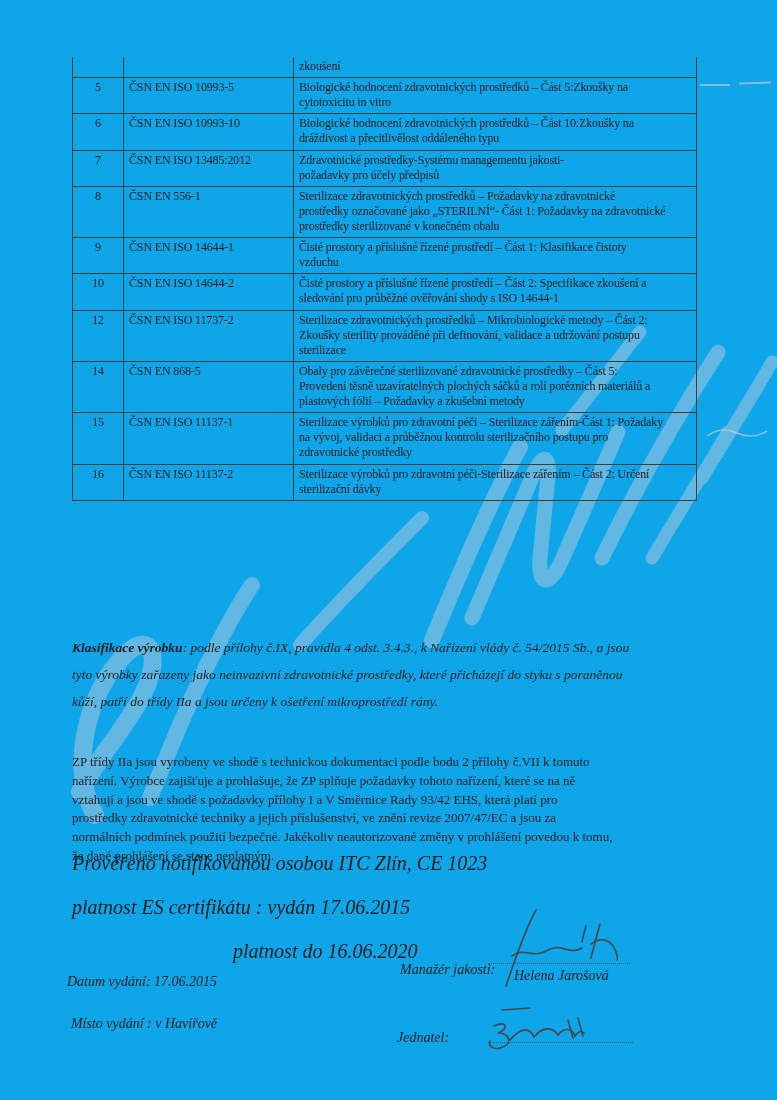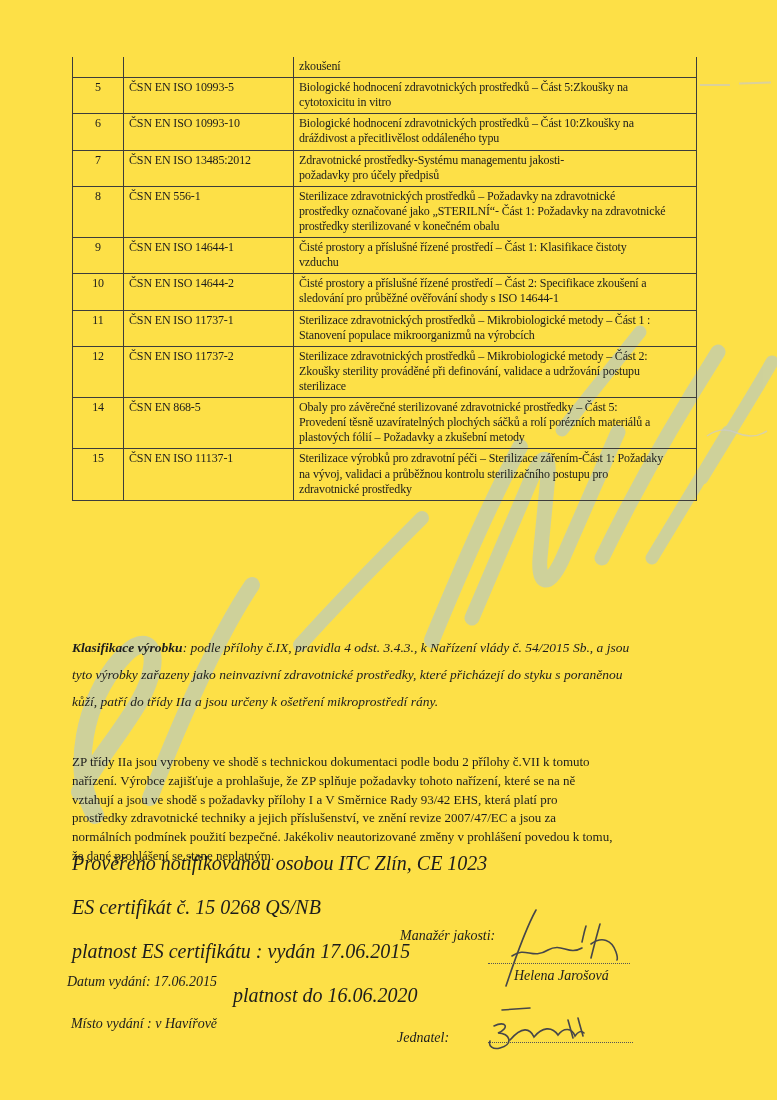--- a/index.html
+++ b/index.html
@@ -1,20 +1,20 @@
 <!DOCTYPE html>
 <html><head>
 <meta charset="utf-8">
 <style>
   html,body{margin:0;padding:0;background:#e8e8e8;}
   .page{
     position:relative;
     width:777px;height:1100px;
     margin:0 auto;
-    background:#fde047;
+    background:#0ea5e9;
     font-family:"Liberation Serif","DejaVu Serif",serif;
     color:#1c1c1c;
     overflow:hidden;
   }
   .layer{position:absolute;left:0;top:0;width:777px;height:1100px;}
   .content{z-index:2;}
   .wm{z-index:1;pointer-events:none;}
 
   
   table.stdtable{
@@ -129,73 +129,72 @@
         <td>Čisté prostory a příslušné řízené prostředí – Část 1: Klasifikace čistoty
 vzduchu</td>
       </tr>
       <tr>
         <td class="cnum">10</td>
         <td>ČSN EN ISO 14644-2</td>
         <td>Čisté prostory a příslušné řízené prostředí – Část 2: Specifikace zkoušení a
 sledování pro průběžné ověřování shody s ISO 14644-1</td>
       </tr>
       <tr>
-        <td class="cnum">11</td>
-        <td>ČSN EN ISO 11737-1</td>
-        <td>Sterilizace zdravotnických prostředků – Mikrobiologické metody – Část 1 :
-Stanovení populace mikroorganizmů na výrobcích</td>
-      </tr>
-      <tr>
         <td class="cnum">12</td>
         <td>ČSN EN ISO 11737-2</td>
         <td>Sterilizace zdravotnických prostředků – Mikrobiologické metody – Část 2:
 Zkoušky sterility prováděné při definování, validace a udržování postupu
 sterilizace</td>
       </tr>
       <tr>
         <td class="cnum">14</td>
         <td>ČSN EN 868-5</td>
         <td>Obaly pro závěrečné sterilizované zdravotnické prostředky – Část 5:
 Provedení těsně uzavíratelných plochých sáčků a rolí porézních materiálů a
 plastových fólií – Požadavky a zkušební metody</td>
       </tr>
       <tr>
         <td class="cnum">15</td>
         <td>ČSN EN ISO 11137-1</td>
         <td>Sterilizace výrobků pro zdravotní péči – Sterilizace zářením-Část 1: Požadaky
 na vývoj, validaci a průběžnou kontrolu sterilizačního postupu pro
 zdravotnické prostředky</td>
+      </tr>
+      <tr>
+        <td class="cnum">16</td>
+        <td>ČSN EN ISO 11137-2</td>
+        <td>Sterilizace výrobků pro zdravotní péči-Sterilizace zářením – Část 2: Určení
+sterilizační dávky</td>
       </tr>
     </tbody>
       </table>
 
     <p class="para klas"><b>Klasifikace výrobku</b><span>: podle přílohy č.IX, pravidla 4 odst. 3.4.3., k Nařízení vlády č. 54/2015 Sb., a jsou
 tyto výrobky zařazeny  jako neinvazivní zdravotnické prostředky, které přicházejí do styku s poraněnou
 kůží, patří do třídy IIa a jsou  určeny k ošetření mikroprostředí rány.</span></p>
 
     <p class="para decl">ZP třídy IIa jsou vyrobeny ve shodě s technickou dokumentaci podle bodu 2 přílohy č.VII k tomuto
 nařízení. Výrobce zajišťuje a prohlašuje, že ZP splňuje požadavky tohoto nařízení, které se na ně
 vztahují a jsou ve shodě s požadavky přílohy I a V  Směrnice Rady 93/42 EHS, která platí pro
 prostředky zdravotnické techniky a jejich příslušenství, ve znění revize 2007/47/EC a jsou za
 normálních podmínek použití bezpečné. Jakékoliv neautorizované změny v prohlášení povedou k tomu,
 že dané prohlášení se stane neplatným.</p>
 
     <div class="para cert">
       <div>Prověřeno notifikovanou osobou ITC Zlín, CE 1023</div>
-      <div>ES certifikát č. 15 0268 QS/NB</div>
       <div>platnost ES certifikátu : vydán 17.06.2015</div>
       <div class="indent">platnost do 16.06.2020</div>
     </div>
 
     <div class="issue">
       <div>Datum vydání:  17.06.2015</div>
       <div>Místo vydání :  v  Havířově</div>
     </div>
 
-    <div class="siglabel" style="left:400px;top:928px;">Manažér jakosti:</div>
+    <div class="siglabel" style="left:400px;top:962px;">Manažér jakosti:</div>
     <div class="dotline" style="left:488px;top:963px;width:142px;"></div>
     <svg class="sigsvg" style="left:470px;top:900px;" width="180" height="90" viewBox="0 0 180 90">
       <g fill="none" stroke="#46464a" stroke-width="1.6" stroke-linecap="round">
         <path d="M 36 86 C 44 62, 56 28, 66 10"></path>
         <path d="M 42 56 C 56 46, 62 60, 78 50 C 92 42, 98 56, 112 48"></path>
         <path d="M 116 26 C 114 32, 113 38, 112 42"></path>
         <path d="M 130 24 C 126 38, 123 50, 121 58"></path>
         <path d="M 121 44 C 132 36, 142 40, 146 52 C 147 55, 148 58, 147 60"></path>
       </g>
     </svg>

